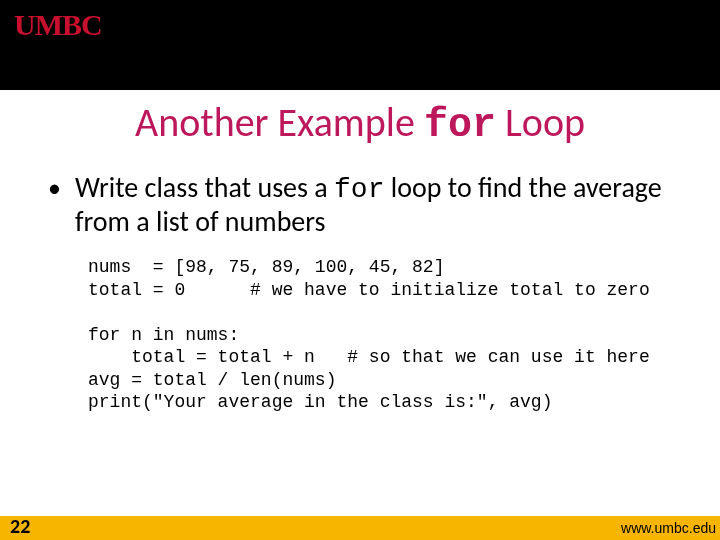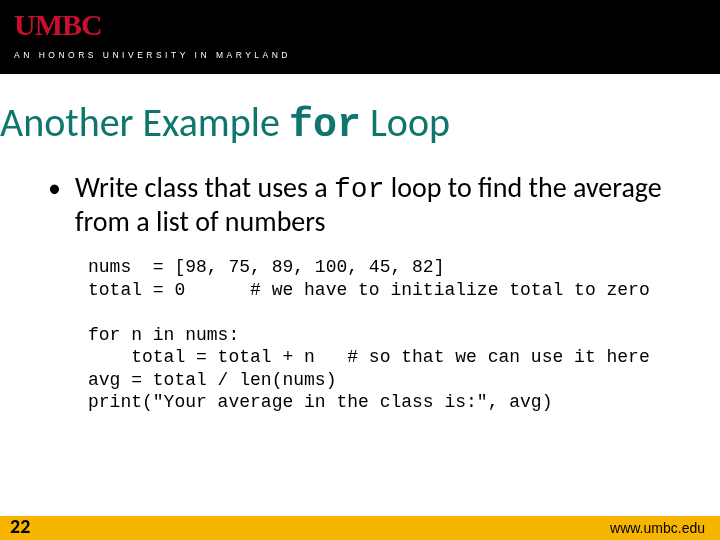--- a/index.html
+++ b/index.html
@@ -1,40 +1,39 @@
 <!DOCTYPE html>
 <html><head>
 <meta charset="utf-8">
 <style>
   * { margin: 0; padding: 0; box-sizing: border-box; }
   html, body { width: 720px; height: 540px; overflow: hidden; font-family: Calibri, Arial, sans-serif; background: #fff; }
   .slide { position: relative; width: 720px; height: 540px; background: #fff; }
-  .header-band { position: absolute; top: 0; left: 0; width: 100%; height: 74px; background: #000; }
+  .header-band { position: absolute; top: 0; left: 0; width: 100%; height: 90px; background: #000; }
   .logo { position: absolute; top: 8px; left: 14px; color: #c8102e; font-family: Georgia, 'Times New Roman', serif; font-weight: bold; font-size: 30px; letter-spacing: -1px; }
   .tagline { position: absolute; top: 50px; left: 14px; color: #fff; font-size: 8.5px; letter-spacing: 3.5px; font-family: Arial, sans-serif; }
-  .title { position: absolute; top: 98px; left: 0; width: 100%; text-align: left; font-size: 40px; color: #0f766e; font-weight: 400; }
+  .title { position: absolute; top: 98px; left: 0; width: 100%; text-align: center; font-size: 40px; color: #be185d; font-weight: 400; }
   .title .mono { font-family: 'Courier New', monospace; font-weight: bold; }
   .body { position: absolute; top: 172px; left: 48px; right: 30px; }
   .bullet-row { display: flex; align-items: flex-start; margin-bottom: 18px; }
   .bullet-dot { font-size: 26px; line-height: 1.1; margin-right: 14px; margin-top: 2px; }
   .bullet-text { font-size: 28px; line-height: 1.15; color: #000; }
   .bullet-text .mono { font-family: 'Courier New', monospace; }
   .code-block { margin-left: 40px; font-family: 'Courier New', monospace; font-size: 18px; line-height: 1.25; white-space: pre; color: #000; font-weight: normal; }
   .footer { position: absolute; bottom: 0; left: 0; width: 100%; height: 24px; background: #f7b500; }
   .page-num { position: absolute; left: 10px; bottom: 2px; font-size: 20px; font-weight: bold; color: #000; font-family: Calibri, Arial, sans-serif; text-align: right; }
-  .footer-url { position: absolute; right: 15px; bottom: 4px; font-size: 14px; color: #000; font-family: Arial, sans-serif; }
+  .footer-url { position: absolute; right: 4px; bottom: 4px; font-size: 14px; color: #000; font-family: Arial, sans-serif; }
 </style>
 </head>
 <body>
 
 <div class="slide">
 
   <div class="header-band">
     <div class="logo">UMBC</div>
-    <div class="tagline">AN HONORS UNIVERSITY IN MARYLAND</div>
   </div>
 
   <div class="title">
     <span>Another Example </span><span class="mono">for</span><span> Loop</span>
   </div>
 
   <div class="body">
     <div class="bullet-row">
       <div class="bullet-dot">•</div>
       <div class="bullet-text">

